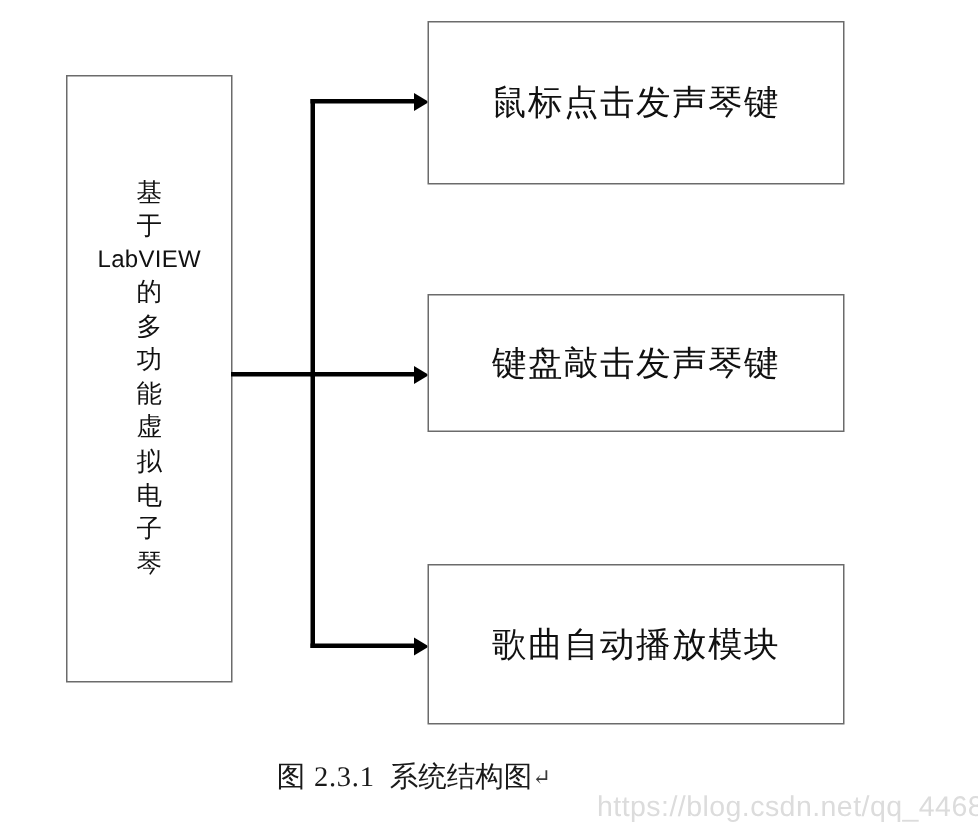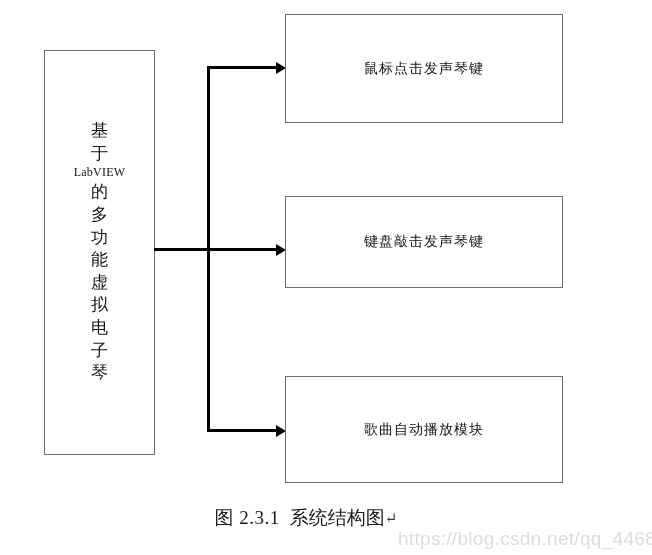--- a/index.html
+++ b/index.html
@@ -57,27 +57,27 @@
     letter-spacing: 0;
     width: 100%;
   }
   .vertical-label .ch {
     display: block;
     text-align: center;
   }
   .vertical-label .latin {
     display: block;
     text-align: right;
-    font-family: Liberation Serif, serif;
-    font-size: 12px;
+    font-family: Liberation Sans, sans-serif;
+    font-size: 16px;
     letter-spacing: 0.2px;
   }
 
   .box-label {
-    font-size: 14px;
+    font-size: 23px;
     color: #111111;
     letter-spacing: 1px;
     white-space: nowrap;
   }
 
   
   .line {
     position: absolute;
     background: #000000;
   }
@@ -109,21 +109,20 @@
   
   #caption {
     position: absolute;
     left: 0;
     top: 505px;
     width: 552px;
     text-align: center;
     font-size: 19px;
     color: #1a1a1a;
     white-space: nowrap;
-    padding-left: 30px;
   }
   #caption .fig-no {
     letter-spacing: 0.5px;
   }
   #caption .gap { display: inline-block; width: 10px; }
   #caption .pilcrow {
     font-size: 15px;
     color: #3a3a3a;
     vertical-align: 1px;
   }

